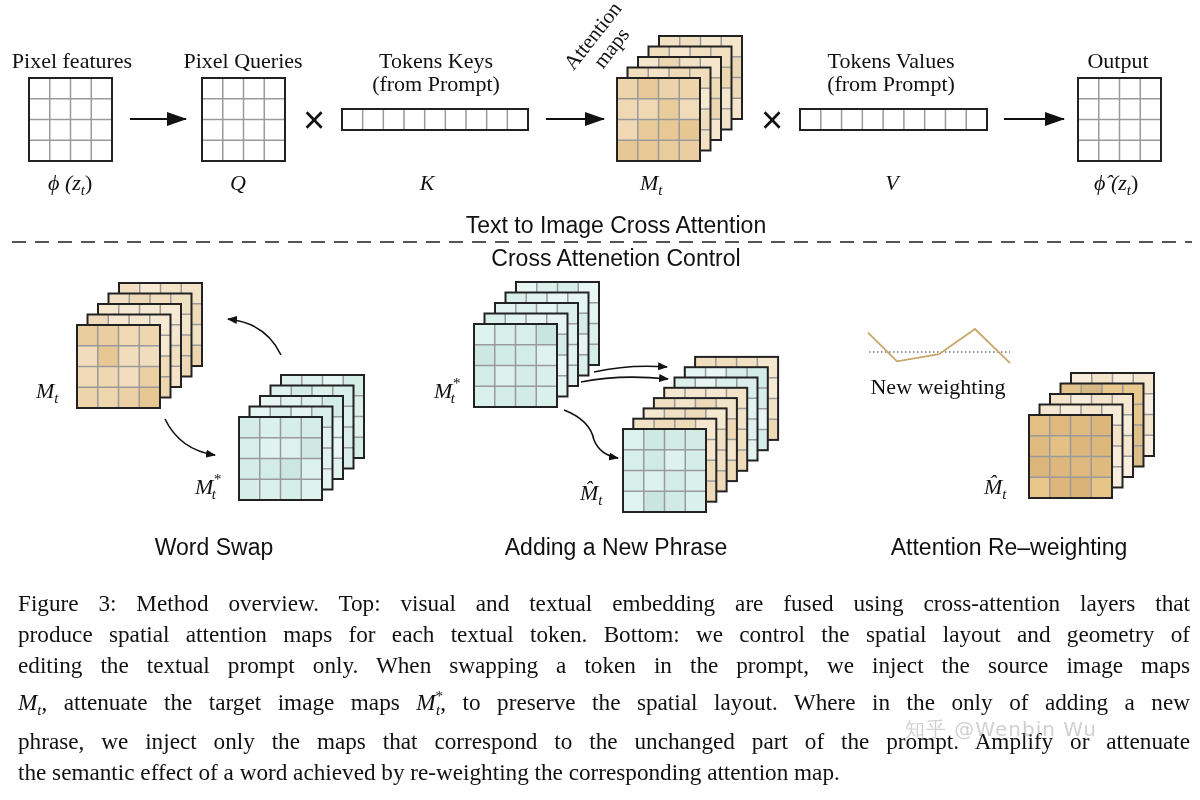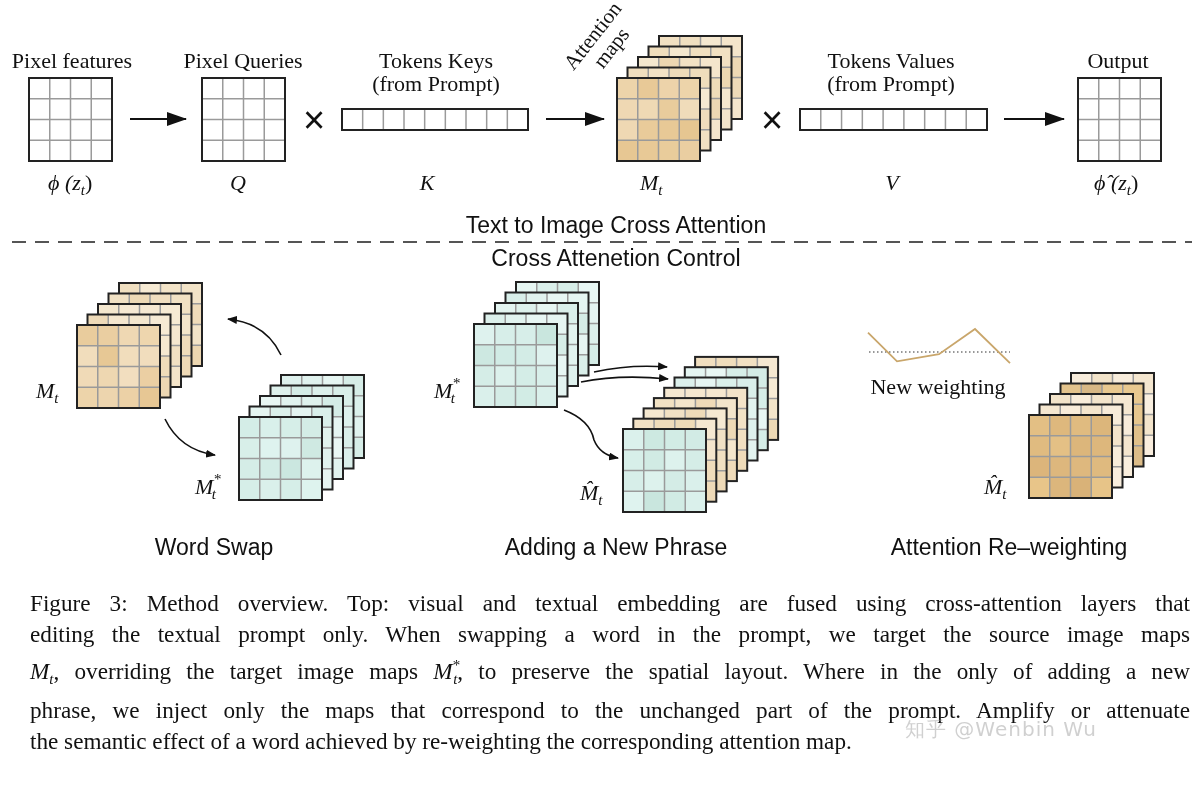--- a/index.html
+++ b/index.html
@@ -7,21 +7,21 @@
   #stage { position: absolute; left: 0; top: 0; width: 1200px; height: 800px; }
   .serif { font-family: "Liberation Serif", "DejaVu Serif", serif; fill: #111; }
   .sans { font-family: "Liberation Sans", "DejaVu Sans", sans-serif; fill: #111; }
   .math { font-family: "Liberation Serif", "DejaVu Serif", serif; font-style: italic; fill: #111; }
   #caption {
     position: absolute; left: 18px; top: 588px; width: 1172px;
     font-family: "Liberation Serif", "DejaVu Serif", serif;
     font-size: 23.2px; line-height: 31px; color: #111;
     text-align: justify;
   }
-  #caption .line { display: block; text-align: justify; text-align-last: justify; white-space: nowrap; margin-left: 12px; }
+  #caption .line { display: block; text-align: justify; text-align-last: justify; white-space: nowrap; }
   #caption .line.last { text-align-last: left; }
   #caption i { font-style: italic; }
   #watermark {
     position: absolute; left: 905px; top: 716px;
     font-family: "DejaVu Sans", sans-serif; font-size: 20px; color: rgba(150,150,150,0.45);
     letter-spacing: 1px; pointer-events: none;
   }
 </style>
 </head>
 <body>
@@ -1055,18 +1055,19 @@
           <rect x="1029" y="415" width="83" height="83" fill="none" stroke="#222222" stroke-width="2"></rect>
         </g>
       </g>
     <text class="math" x="984" y="494" font-size="22"><tspan>M̂</tspan><tspan font-size="15" dy="5">t</tspan></text>
     <text class="sans" x="1009" y="555" font-size="23" text-anchor="middle">Attention Re–weighting</text>
   </g>
 </svg>
 
 <div id="caption">
   <span class="line">Figure 3: Method overview. Top: visual and textual embedding are fused using cross-attention layers that</span>
-  <span class="line">editing the textual prompt only. When swapping a word in the prompt, we target the source image maps</span>
-  <span class="line"><i>M</i><sub style="font-style:italic;font-size:15px">t</sub><span>, overriding the target image maps </span><i>M</i><sup style="font-size:15px">*</sup><sub style="font-style:italic;font-size:15px;margin-left:-7px">t</sub><span>, to preserve the spatial layout. Where in the only of adding a new</span></span>
+  <span class="line">produce spatial attention maps for each textual token. Bottom: we control the spatial layout and geometry of</span>
+  <span class="line">editing the textual prompt only. When swapping a token in the prompt, we inject the source image maps</span>
+  <span class="line"><i>M</i><sub style="font-style:italic;font-size:15px">t</sub><span>, attenuate the target image maps </span><i>M</i><sup style="font-size:15px">*</sup><sub style="font-style:italic;font-size:15px;margin-left:-7px">t</sub><span>, to preserve the spatial layout. Where in the only of adding a new</span></span>
   <span class="line">phrase, we inject only the maps that correspond to the unchanged part of the prompt. Amplify or attenuate</span>
   <span class="line last">the semantic effect of a word achieved by re-weighting the corresponding attention map.</span>
 </div>
 <div id="watermark">知乎 @Wenbin Wu</div>
 
 </body></html>

